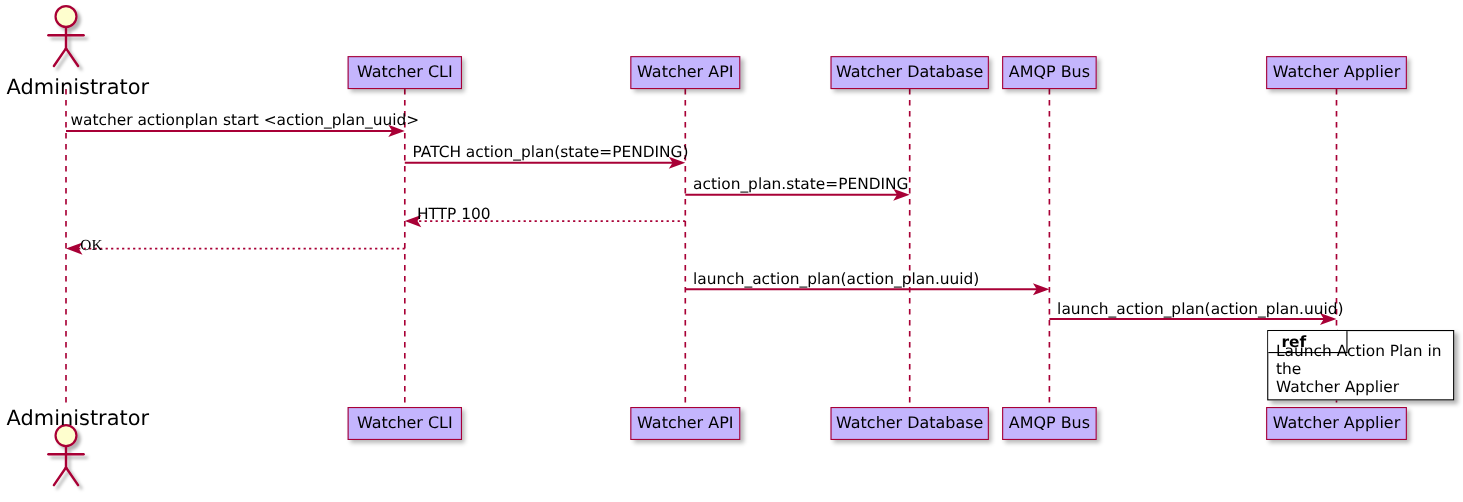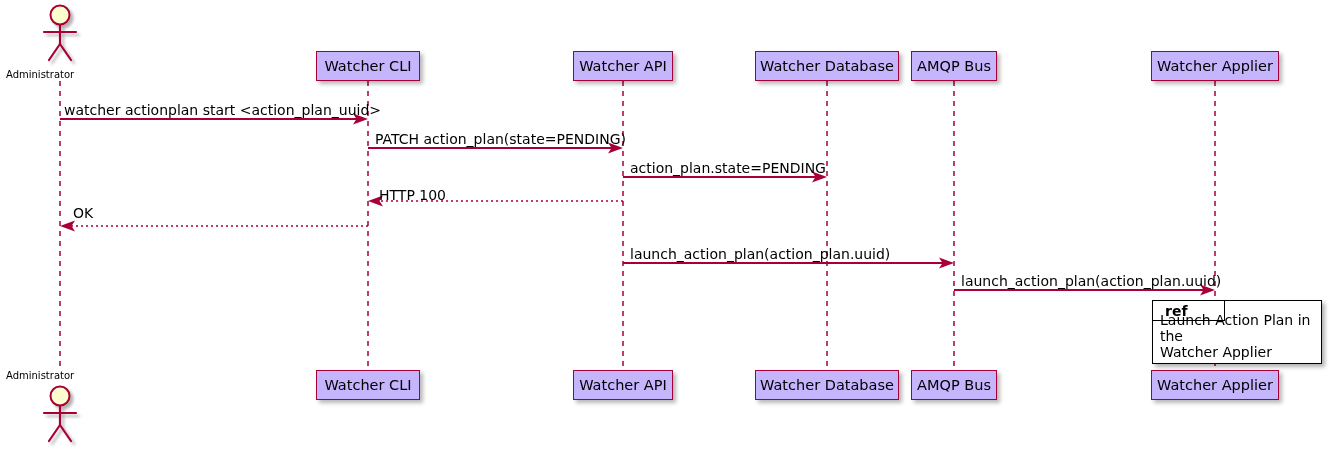--- a/index.html
+++ b/index.html
@@ -33,21 +33,21 @@
     align-items: center;
     justify-content: center;
     font-size: 14.5px;
     color: #000000;
     white-space: nowrap;
     line-height: 1;
   }
   
   .actor-label {
     position: absolute;
-    font-size: 10px;
+    font-size: 19px;
     color: #000000;
     white-space: nowrap;
     line-height: 1;
   }
   
   .msg-label {
     position: absolute;
     font-size: 14px;
     color: #000000;
     white-space: nowrap;
@@ -219,21 +219,21 @@
   </div>
   <div class="msg-label" style="left:64px; top:103px;">
     <span>watcher actionplan start &lt;action_plan_uuid&gt;</span>
   </div>
   <div class="msg-label" style="left:630px; top:161px;text-align:right;">
     <span>action_plan.state=PENDING</span>
   </div>
   <div class="msg-label" style="left:379px; top:188px;">
     <span>HTTP 100</span>
   </div>
-  <div class="msg-label" style="left:73px; top:206px;">
+  <div class="msg-label" style="left:73px; top:217px;font-family:Liberation Serif, serif;">
     <span>OK</span>
   </div>
   <div class="msg-label" style="left:630px; top:247px;">
     <span>launch_action_plan(action_plan.uuid)</span>
   </div>
   <div class="msg-label" style="left:961px; top:274px;">
     <span>launch_action_plan(action_plan.uuid)</span>
   </div>
 
   <div id="ref-fragment" style="left:1152px; top:300px; width:170px; height:64px;padding-left:20px;">

